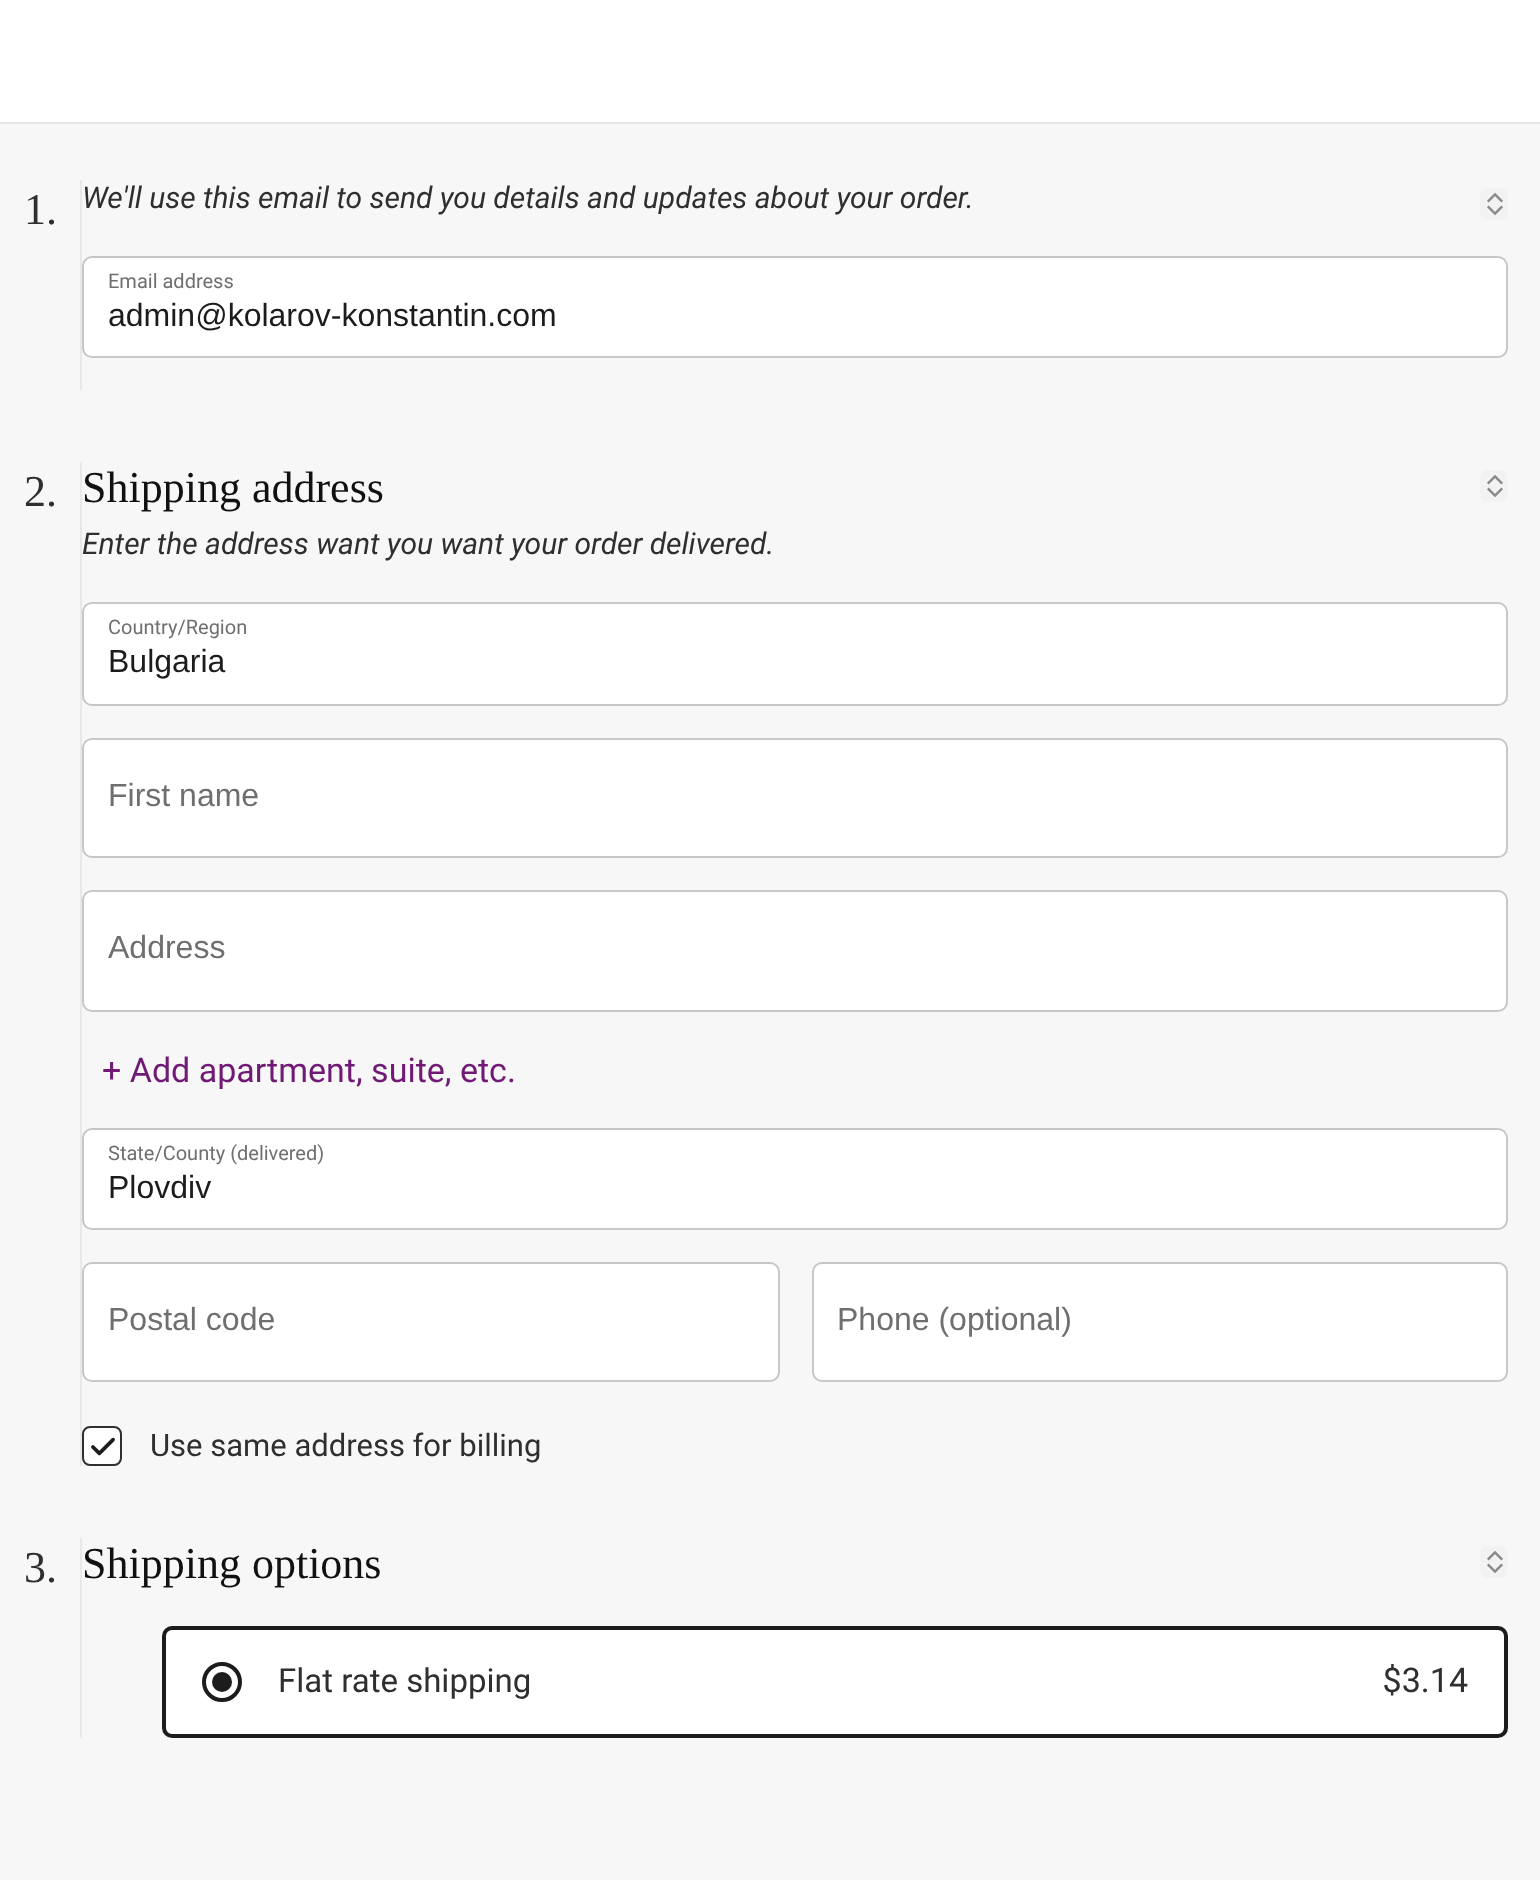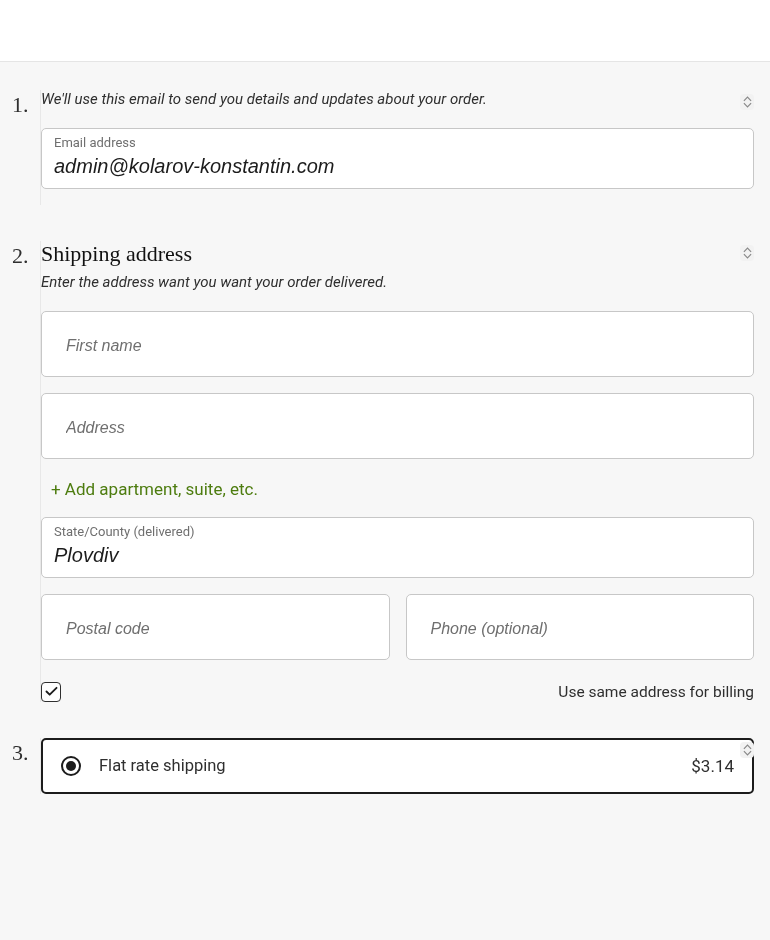--- a/index.html
+++ b/index.html
@@ -45,57 +45,55 @@
       background: #f2f2f2;
       border-radius: 4px;
       padding: 2px 0;
     }
     .spinner svg { display: block; }
     .field-wrap {
       position: relative;
       background: #fff;
       border: 1px solid #c7c7c7;
       border-radius: 5px;
-      padding: 8px 24px;
+      padding: 8px 12px;
       margin-bottom: 16px;
     }
     .field-wrap.filled { padding: 6px 12px 8px 12px; }
     .float-label {
-      font-size: 13px;
+      font-size: 10px;
       color: #6f6f6f;
       line-height: 1.3;
       display: block;
     }
     .field-input {
       border: none;
       outline: none;
       width: 100%;
-      font-size: 20px;
+      font-size: 16px;
       color: #1c1c1c;
       background: transparent;
       padding: 0;
       line-height: 1.4;
-      font-style: italic;
     }
     .field-wrap.empty .field-input { padding: 10px 0; }
     .field-wrap.empty .field-input::placeholder { color: #6f6f6f; font-size: 16px; }
     .row { display: flex; gap: 16px; }
     .row .field-wrap { flex: 1; }
     .add-apt {
       font-size: 17px;
-      color: #4d7c0f;
+      color: #701a75;
       padding: 4px 0 18px 10px;
       cursor: pointer;
     }
     .check-row {
       display: flex;
       align-items: center;
       gap: 14px;
       margin-top: 6px;
-      justify-content: space-between;
     }
     .checkbox {
       width: 20px;
       height: 20px;
       border: 1.5px solid #2f2f2f;
       border-radius: 4px;
       display: flex;
       align-items: center;
       justify-content: center;
       background: #fff;
@@ -103,20 +101,21 @@
     }
     .check-label { font-size: 15.5px; color: #2f2f2f; }
     .ship-option {
       border: 2px solid #1c1c1c;
       border-radius: 5px;
       background: #fff;
       padding: 16px 18px;
       display: flex;
       align-items: center;
       gap: 18px;
+      margin-left: 40px;
     }
     .radio {
       width: 20px;
       height: 20px;
       border: 2px solid #1c1c1c;
       border-radius: 50%;
       display: flex;
       align-items: center;
       justify-content: center;
       cursor: pointer;
@@ -166,20 +165,24 @@
       <svg width="9" height="6" viewBox="0 0 10 6">
           <path d="M1 1 L5 5 L9 1" stroke="#888" stroke-width="1.3" fill="none"></path>
         </svg>
     </div>
     <div class="sec-head">
       <div class="sec-num">2.</div>
       <div class="sec-body">
         <h2 class="sec-title">Shipping address</h2>
         <p class="sec-desc">Enter the address want you want your order delivered.</p>
 
+        <div class="field-wrap filled">
+          <span class="float-label">Country/Region</span>
+          <input class="field-input" type="text" value="Bulgaria" style="">
+        </div>
 
         <div class="row">
           <div class="field-wrap empty">
             <input class="field-input" type="text" placeholder="First name" style="">
           </div>
         </div>
 
         <div class="field-wrap empty">
           <input class="field-input" type="text" placeholder="Address" style="">
         </div>
@@ -219,20 +222,21 @@
       <svg width="9" height="6" viewBox="0 0 10 6">
           <path d="M1 5 L5 1 L9 5" stroke="#888" stroke-width="1.3" fill="none"></path>
         </svg>
       <svg width="9" height="6" viewBox="0 0 10 6">
           <path d="M1 1 L5 5 L9 1" stroke="#888" stroke-width="1.3" fill="none"></path>
         </svg>
     </div>
     <div class="sec-head">
       <div class="sec-num">3.</div>
       <div class="sec-body">
+        <h2 class="sec-title" style="margin-bottom:18px;">Shipping options</h2>
         <div class="ship-option">
           <div class="radio">
             <div class="radio-inner"></div>
           </div>
           <span class="ship-name">Flat rate shipping</span>
           <span class="ship-price">$3.14</span>
         </div>
       </div>
     </div>
   </div>

